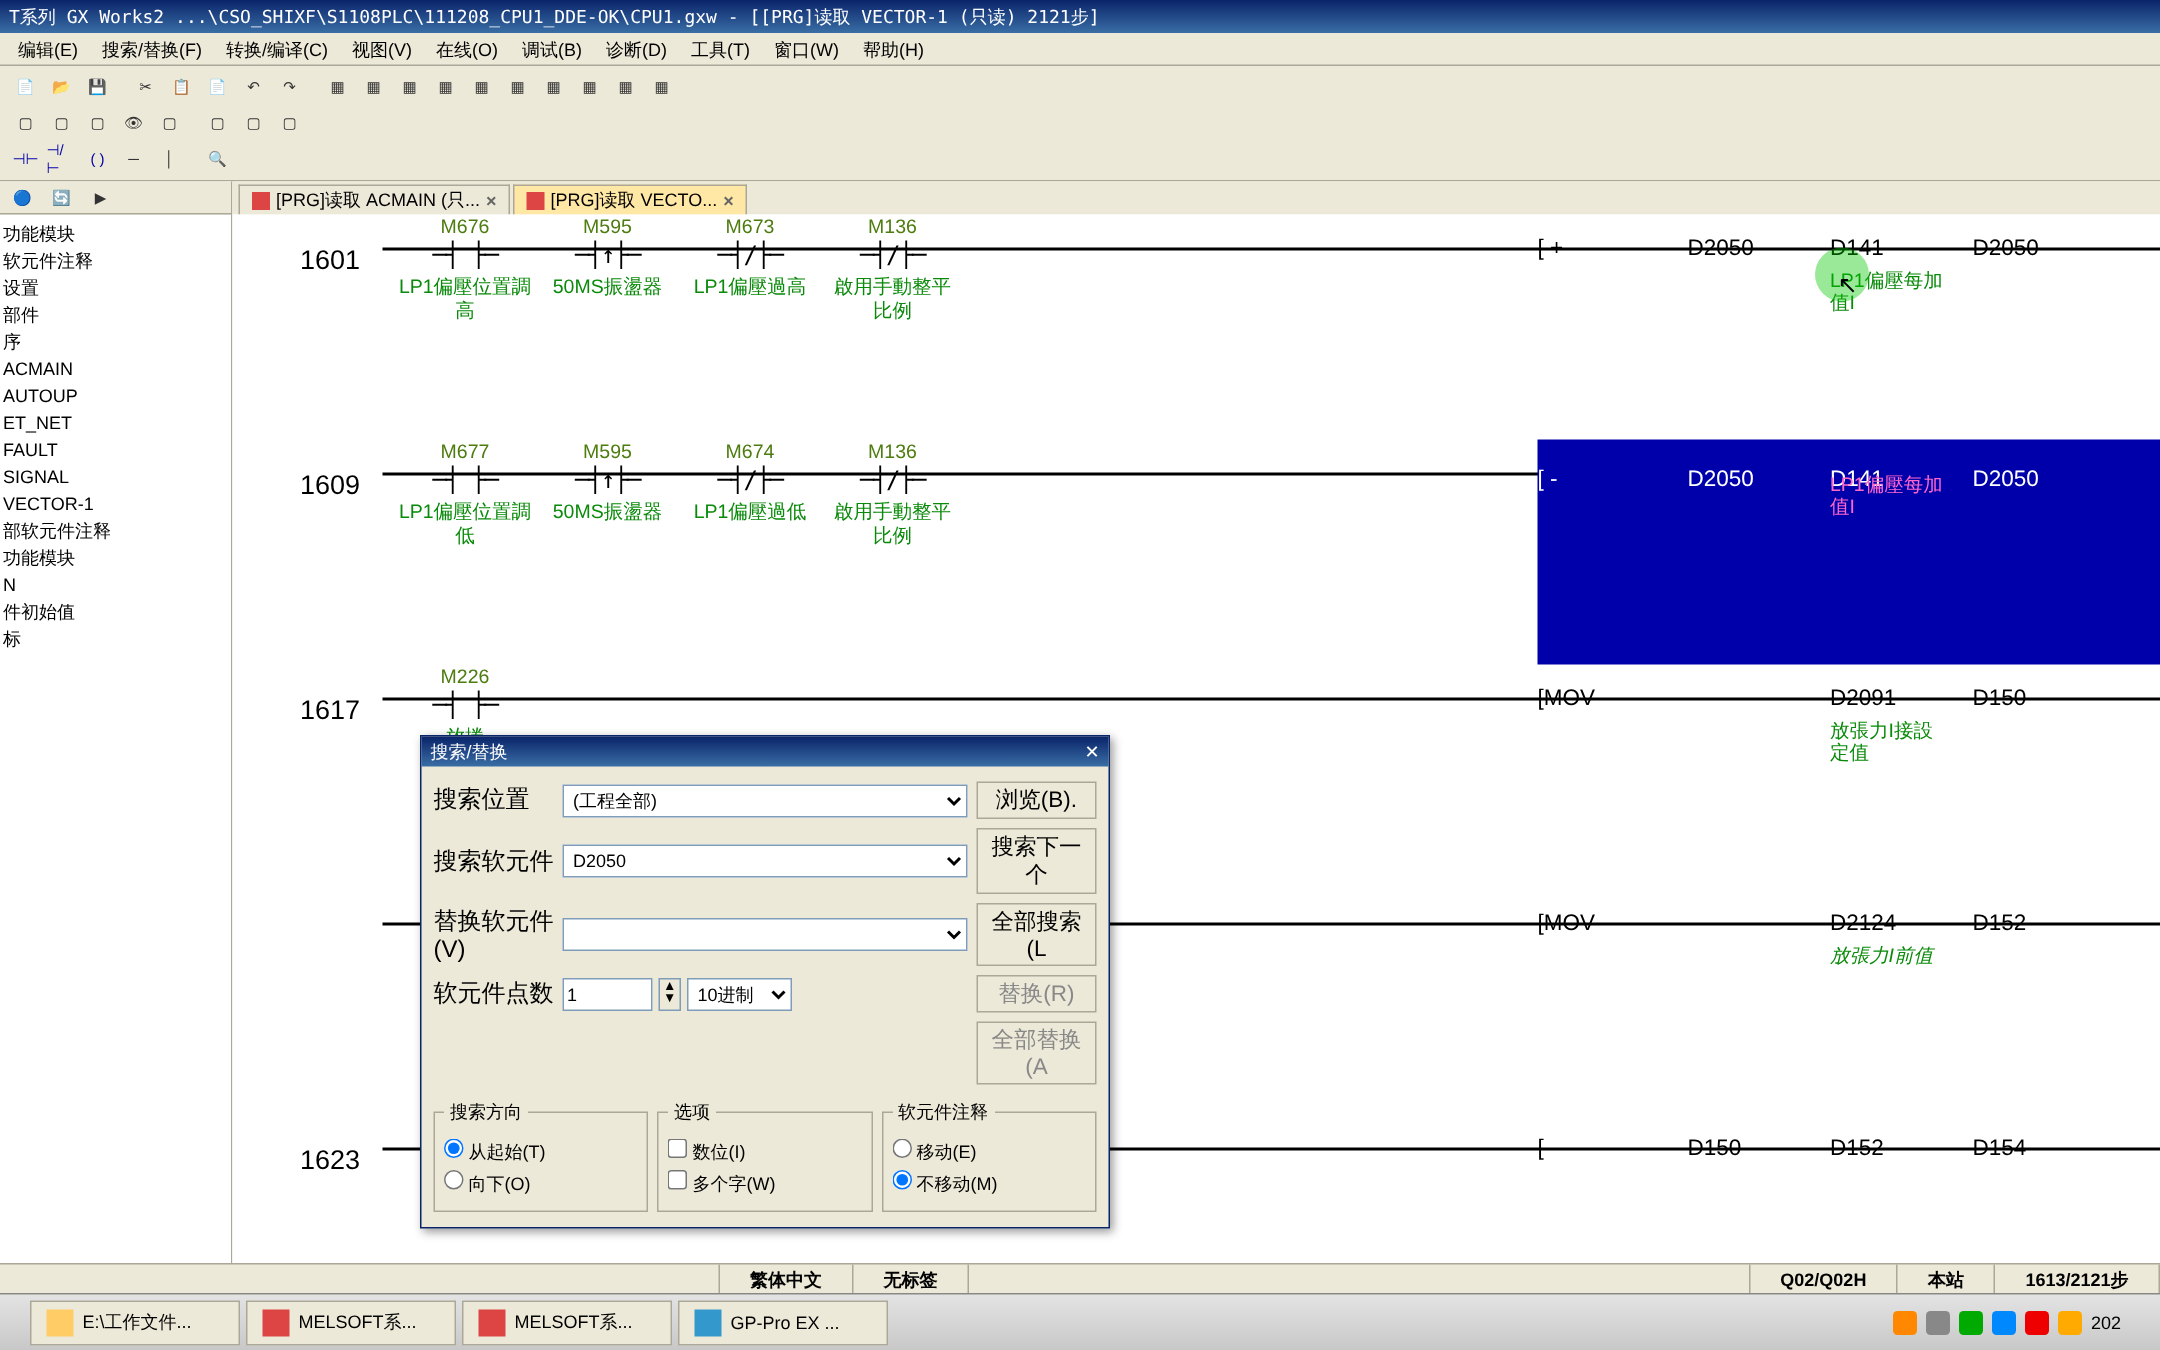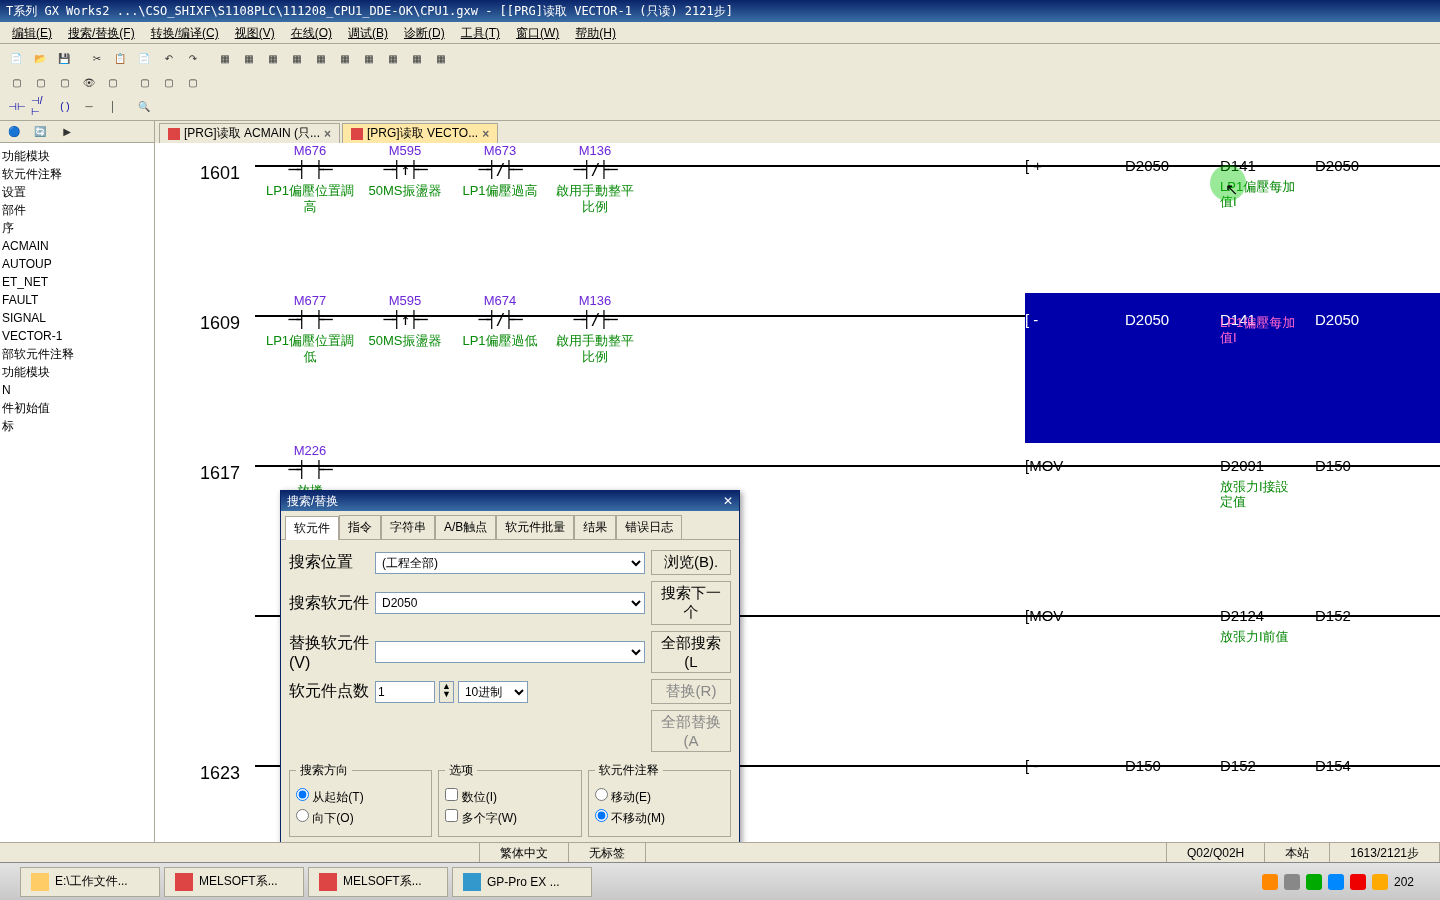--- a/index.html
+++ b/index.html
@@ -3,21 +3,21 @@
 <meta charset="utf-8">
 <style>
 * { margin:0; padding:0; box-sizing:border-box; font-family:"Microsoft YaHei","SimSun",sans-serif; font-size:12px; }
 body { background:#ece9d8; width:1440px; height:900px; overflow:hidden; position:relative; }
 
 
 .titlebar { background:linear-gradient(#0a246a,#3a6ea5); color:#fff; height:22px; line-height:22px; padding:0 6px; font-family:monospace; font-size:12px; }
 
 
 .menubar { background:#ece9d8; height:22px; border-bottom:1px solid #aca899; padding-left:4px; }
-.menubar span { display:inline-block; padding:3px 8px; cursor:default;text-decoration:underline; }
+.menubar span { display:inline-block; padding:3px 8px; cursor:default; }
 
 
 .toolbars { background:#ece9d8; border-bottom:1px solid #aca899; padding:2px 0; }
 .tbrow { height:24px; display:flex; align-items:center; gap:2px; padding-left:6px; }
 .tbtn { width:22px; height:20px; border:1px solid transparent; display:inline-flex; align-items:center; justify-content:center; font-size:10px; color:#333; }
 .sep { width:6px; }
 
 
 .main { display:flex; height:calc(100% - 175px); }
 .sidebar { width:155px; background:#fff; border-right:1px solid #aca899; overflow:hidden; }
@@ -31,21 +31,21 @@
 .tab.active { background:#ffe8a6; }
 .tab .x { color:#666; font-weight:bold; cursor:pointer; }
 .tab-icon { width:12px; height:12px; background:#d44; display:inline-block; }
 
 .ladder { position:absolute; top:22px; left:0; right:0; bottom:0; background:#fff; overflow:hidden; }
 .rung { position:relative; height:150px; border-bottom:0px; }
 .stepno { position:absolute; left:45px; top:20px; font-size:18px; color:#000; }
 .rail { position:absolute; left:100px; right:0; top:22px; height:2px; background:#000; }
 
 .contact { position:absolute; text-align:center; width:90px; }
-.contact .addr { color:#6d28d9; font-size:13px; margin-bottom:2px; }
+.contact .addr { color:#4d7c0f; font-size:13px; margin-bottom:2px; }
 .contact .sym { font-family:monospace; font-size:16px; color:#000; letter-spacing:-1px; }
 .contact .desc { color:#0a8a0a; font-size:13px; line-height:16px; margin-top:4px; }
 
 .coil { position:absolute; font-size:15px; color:#000; }
 .coil-desc { color:#0a8a0a; font-size:13px; line-height:15px; }
 
 .selbox { position:absolute; background:#0000aa; color:#fff; }
 .selbox .coil, .selbox .contact .addr, .selbox .contact .sym { color:#fff; }
 .selbox .coil-desc { color:#ff66cc; }
 
@@ -64,21 +64,21 @@
 .dlg-body input[type=text], .dlg-body select { width:100%; border:1px solid #7f9db9; padding:2px; font-size:12px; background:#fff; }
 .dlg-btn { border:1px solid #aca899; background:#ece9d8; padding:2px 4px; font-size:15px; cursor:pointer; }
 .dlg-btn:disabled { color:#888; }
 .dlg-groups { display:flex; gap:6px; padding:0 8px 10px; }
 .grp { border:1px solid #aca899; padding:6px; flex:1; }
 .grp legend { font-size:12px; padding:0 4px; }
 .grp label { display:block; font-size:12px; margin:3px 0; }
 
 
 .statusbar { position:absolute; bottom:38px; left:0; right:0; height:20px; background:#ece9d8; border-top:1px solid #aca899; display:flex; align-items:center; font-size:12px; }
-.statusbar .cell { padding:0 20px; border-right:1px solid #aca899; height:100%; line-height:20px; }
+.statusbar .cell { padding:0 20px; border-right:1px solid #aca899; height:100%; line-height:20px;font-weight:bold; }
 
 
 .taskbar { position:absolute; bottom:0; left:0; right:0; height:38px; background:linear-gradient(#e3e3e3,#c8c8c8); border-top:1px solid #888; display:flex; align-items:center; gap:4px; padding:0 20px; }
 .taskbtn { height:30px; padding:0 10px; background:#ece9d8; border:1px solid #aca899; display:flex; align-items:center; gap:6px; font-size:12px; min-width:140px; }
 .taskbtn .ti { width:18px; height:18px; background:#d44; }
 .taskbtn.folder .ti { background:#fc6; }
 .taskbtn.gp .ti { background:#39c; }
 .tray { margin-left:auto; display:flex; align-items:center; gap:6px; font-size:12px; padding-right:6px; }
 .tray .ic { width:16px; height:16px; border-radius:3px; }
 </style>
@@ -259,21 +259,21 @@
           <div class="rail"></div>
           <div class="contact" style="left: 110px; top: 0px;">
             <div class="addr"></div>
             <div class="sym"></div>
             <div class="desc">系完</div>
           </div>
           <div style="position: absolute; left: 870px; top: 14px; width: 420px;">
             <span class="coil" style="left: 0px;">[MOV</span>
             <span class="coil" style="left: 195px;">D2124</span>
             <span class="coil" style="left: 290px;">D152</span>
-            <div class="coil-desc" style="position: absolute; left: 195px; top: 22px; width: 80px;">放張力I前值</div>
+            <div class="coil-desc" style="position: absolute; left: 195px; top: 22px; width: 80px; font-style: italic;">放張力I前值</div>
           </div>
         </div>
         <div class="rung" style="top: 0px; position: relative;">
           <div class="stepno">1623</div>
           <div class="rail"></div>
           <div style="position: absolute; left: 870px; top: 14px; width: 420px;">
             <span class="coil" style="left: 0px;">[ -</span>
             <span class="coil" style="left: 100px;">D150</span>
             <span class="coil" style="left: 195px;">D152</span>
             <span class="coil" style="left: 290px;">D154</span>
@@ -281,29 +281,20 @@
         </div>
       </div>
   </div>
 </div>
 
 <div class="dialog">
   <div class="dlg-title">
     <span>搜索/替换</span>
     <span class="x">✕</span>
   </div>
-  <div class="dlg-tabs" id="dlgtabs">
-      <div class="dlg-tab active">软元件</div>
-      <div class="dlg-tab">指令</div>
-      <div class="dlg-tab">字符串</div>
-      <div class="dlg-tab">A/B触点</div>
-      <div class="dlg-tab">软元件批量</div>
-      <div class="dlg-tab">结果</div>
-      <div class="dlg-tab">错误日志</div>
-    </div>
   <div class="dlg-body">
     <label>搜索位置</label>
     <select><option>(工程全部)</option></select>
     <button class="dlg-btn">浏览(B).</button>
 
     <label>搜索软元件</label>
     <select><option>D2050</option></select>
     <button class="dlg-btn">搜索下一个</button>
 
     <label>替换软元件(V)</label>

